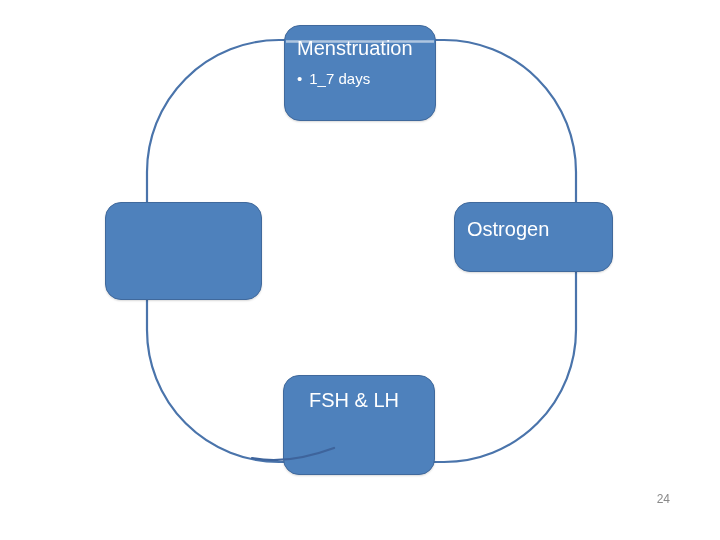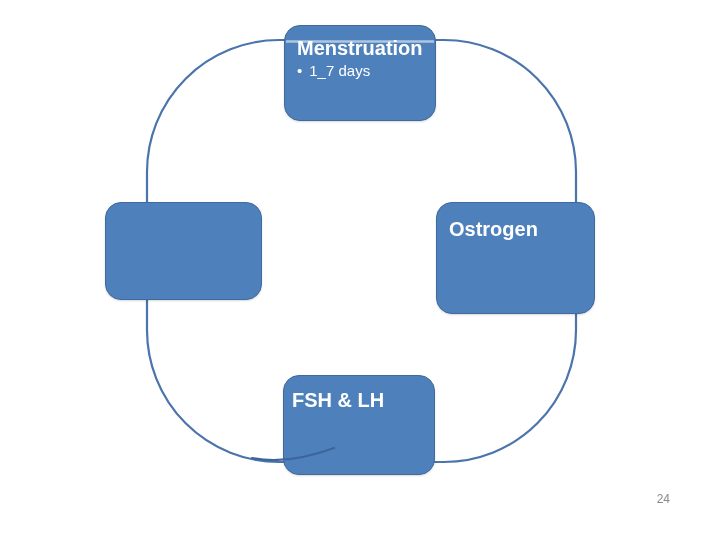--- a/index.html
+++ b/index.html
@@ -23,36 +23,37 @@
     border:1px solid #40699c;
     border-radius:16px;
     box-sizing:border-box;
     color:#ffffff;
     box-shadow:0 1px 2px rgba(0,0,0,0.15);
     z-index:2;
   }
   .node-title {
     font-size:20px;
     line-height:26px;
-    font-weight:700;
+    font-weight:400;
     color:#ffffff;
     white-space:nowrap;
   }
   .node-bullet {
     font-size:15px;
     line-height:20px;
+    margin-top:8px;
     color:#ffffff;
     white-space:nowrap;
   }
   .bullet-marker { margin-right:7px; }
 
   .node-menstruation { left:284px; top:25px;  width:152px; height:96px;  padding:9px 12px;  }
   .node-progestrone  { left:105px; top:202px; width:157px; height:98px;  padding:13px 12px; }
-  .node-ostrogen     { left:436px; top:202px; width:159px; height:112px;  padding:13px 12px; }
-  .node-fsh-lh       { left:283px; top:375px; width:152px; height:100px; padding:11px 8px; }
+  .node-ostrogen     { left:454px; top:202px; width:159px; height:70px;  padding:13px 12px; }
+  .node-fsh-lh       { left:283px; top:375px; width:152px; height:100px; padding:11px 25px; }
 
   .page-number {
     position:absolute;
     right:50px; top:492px;
     font-size:12px;
     color:#898989;
     z-index:2;
   }
 </style>
 </head>

